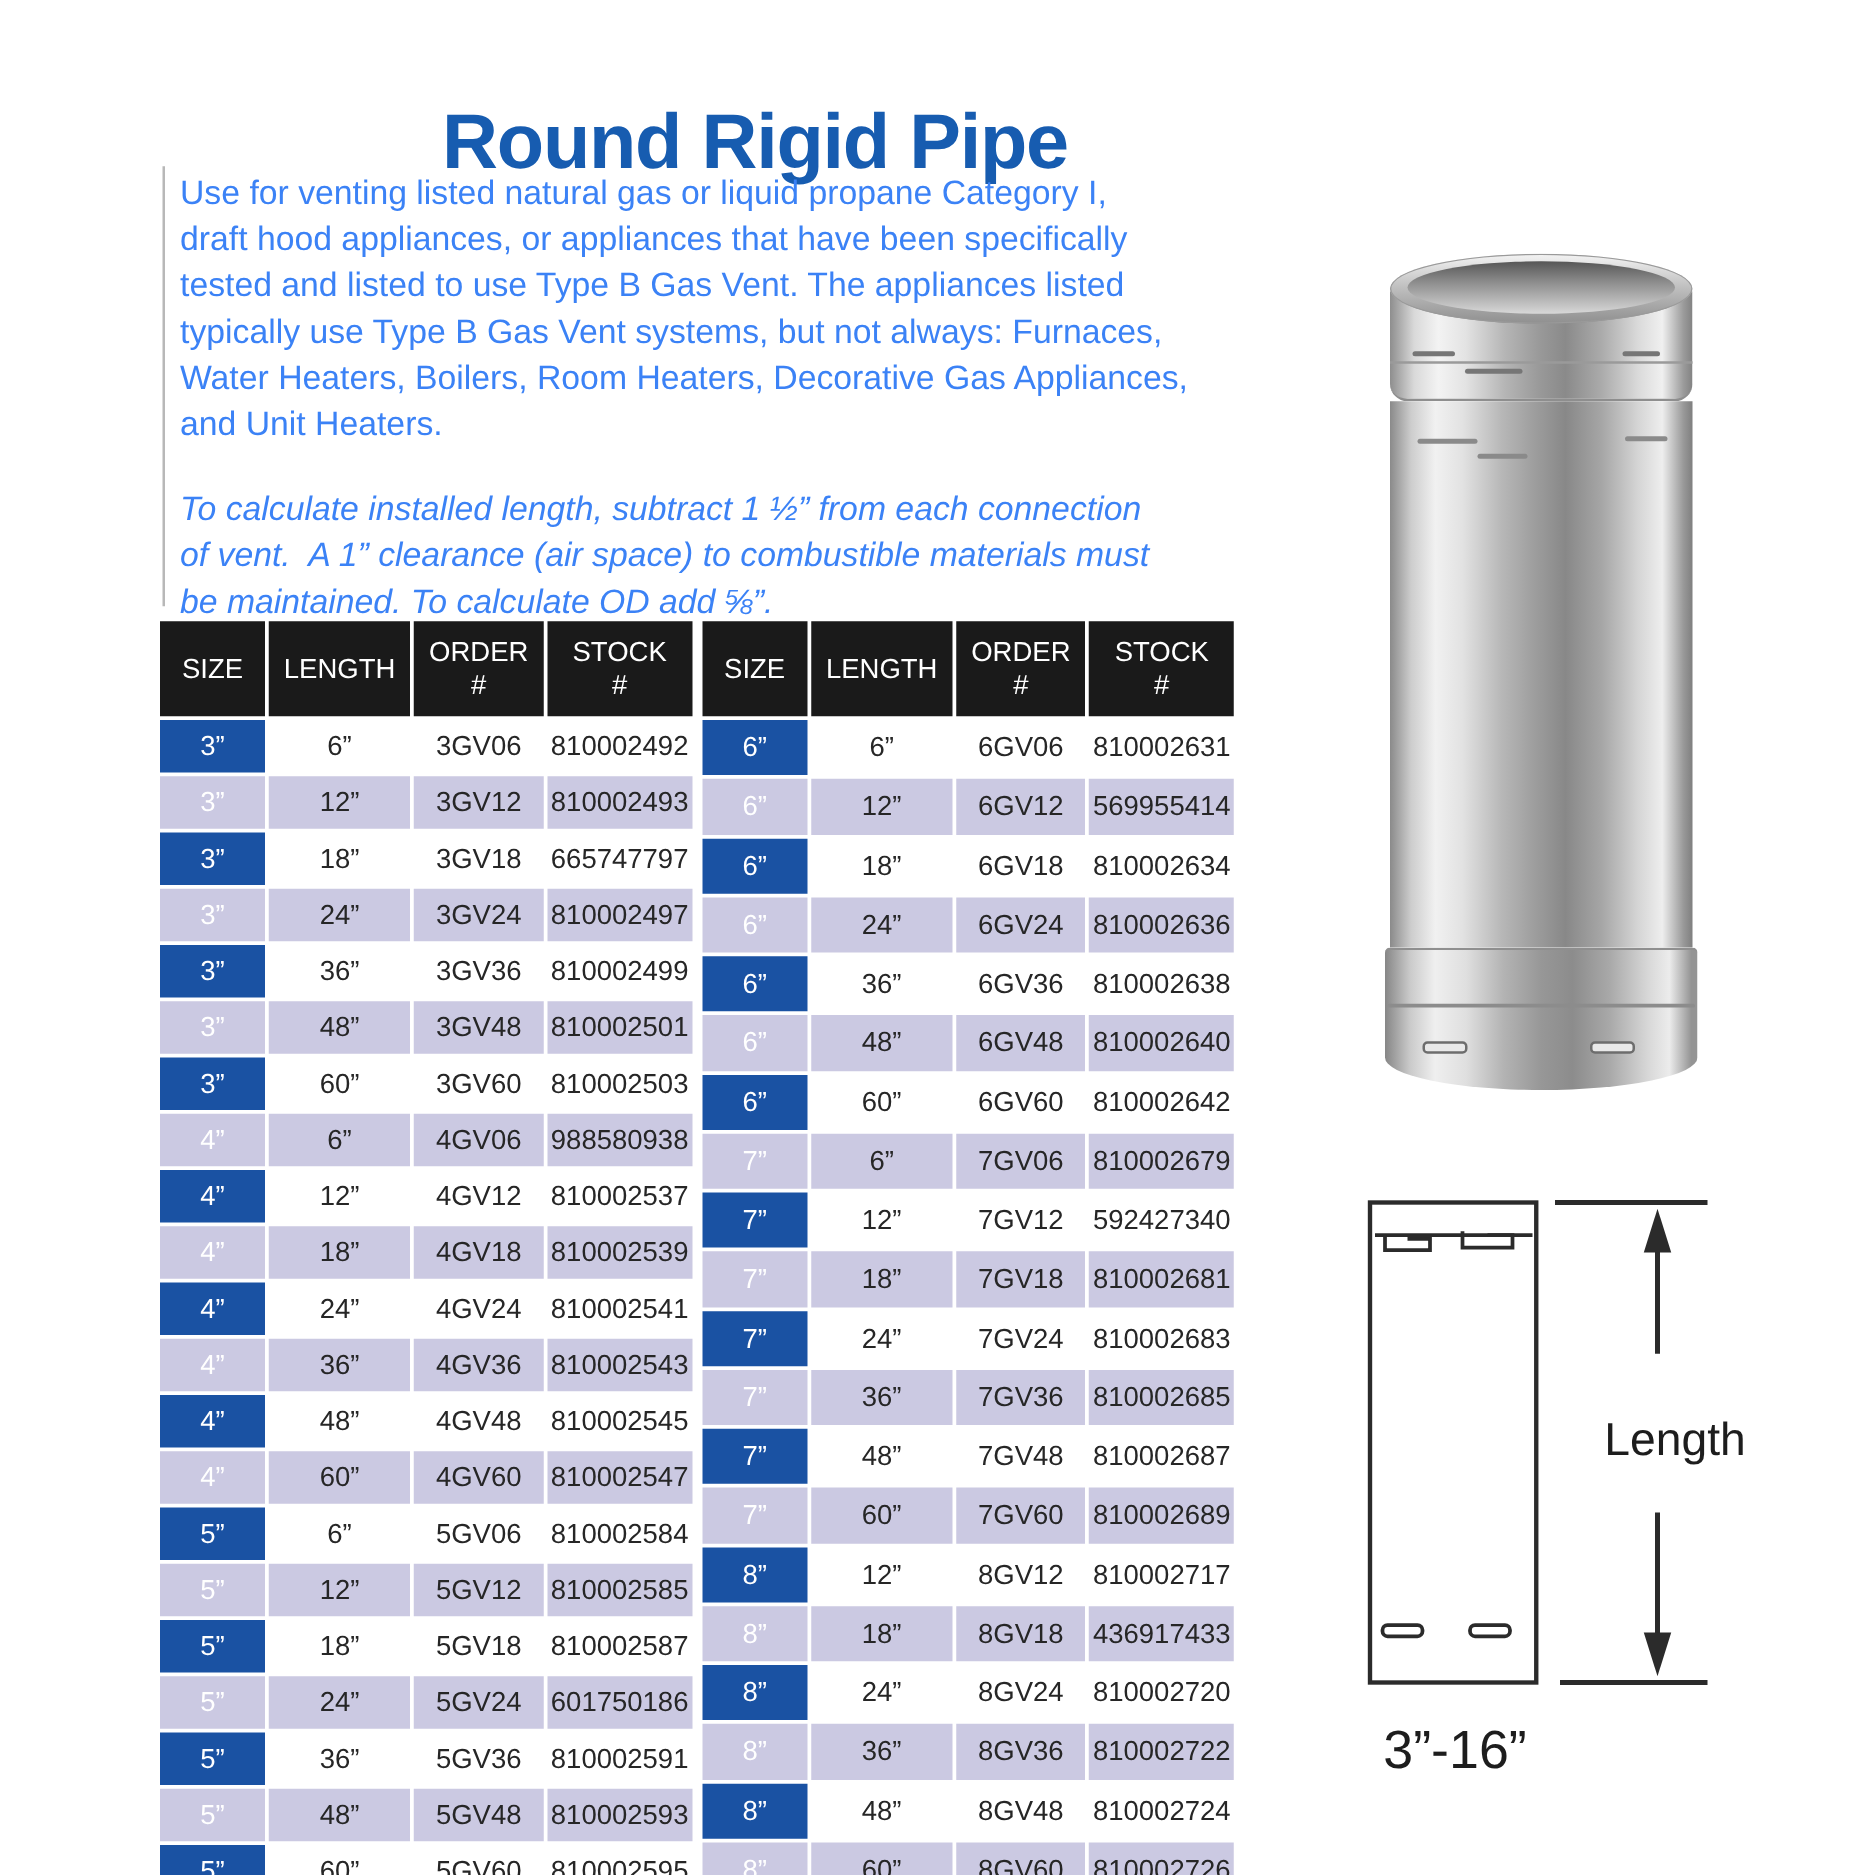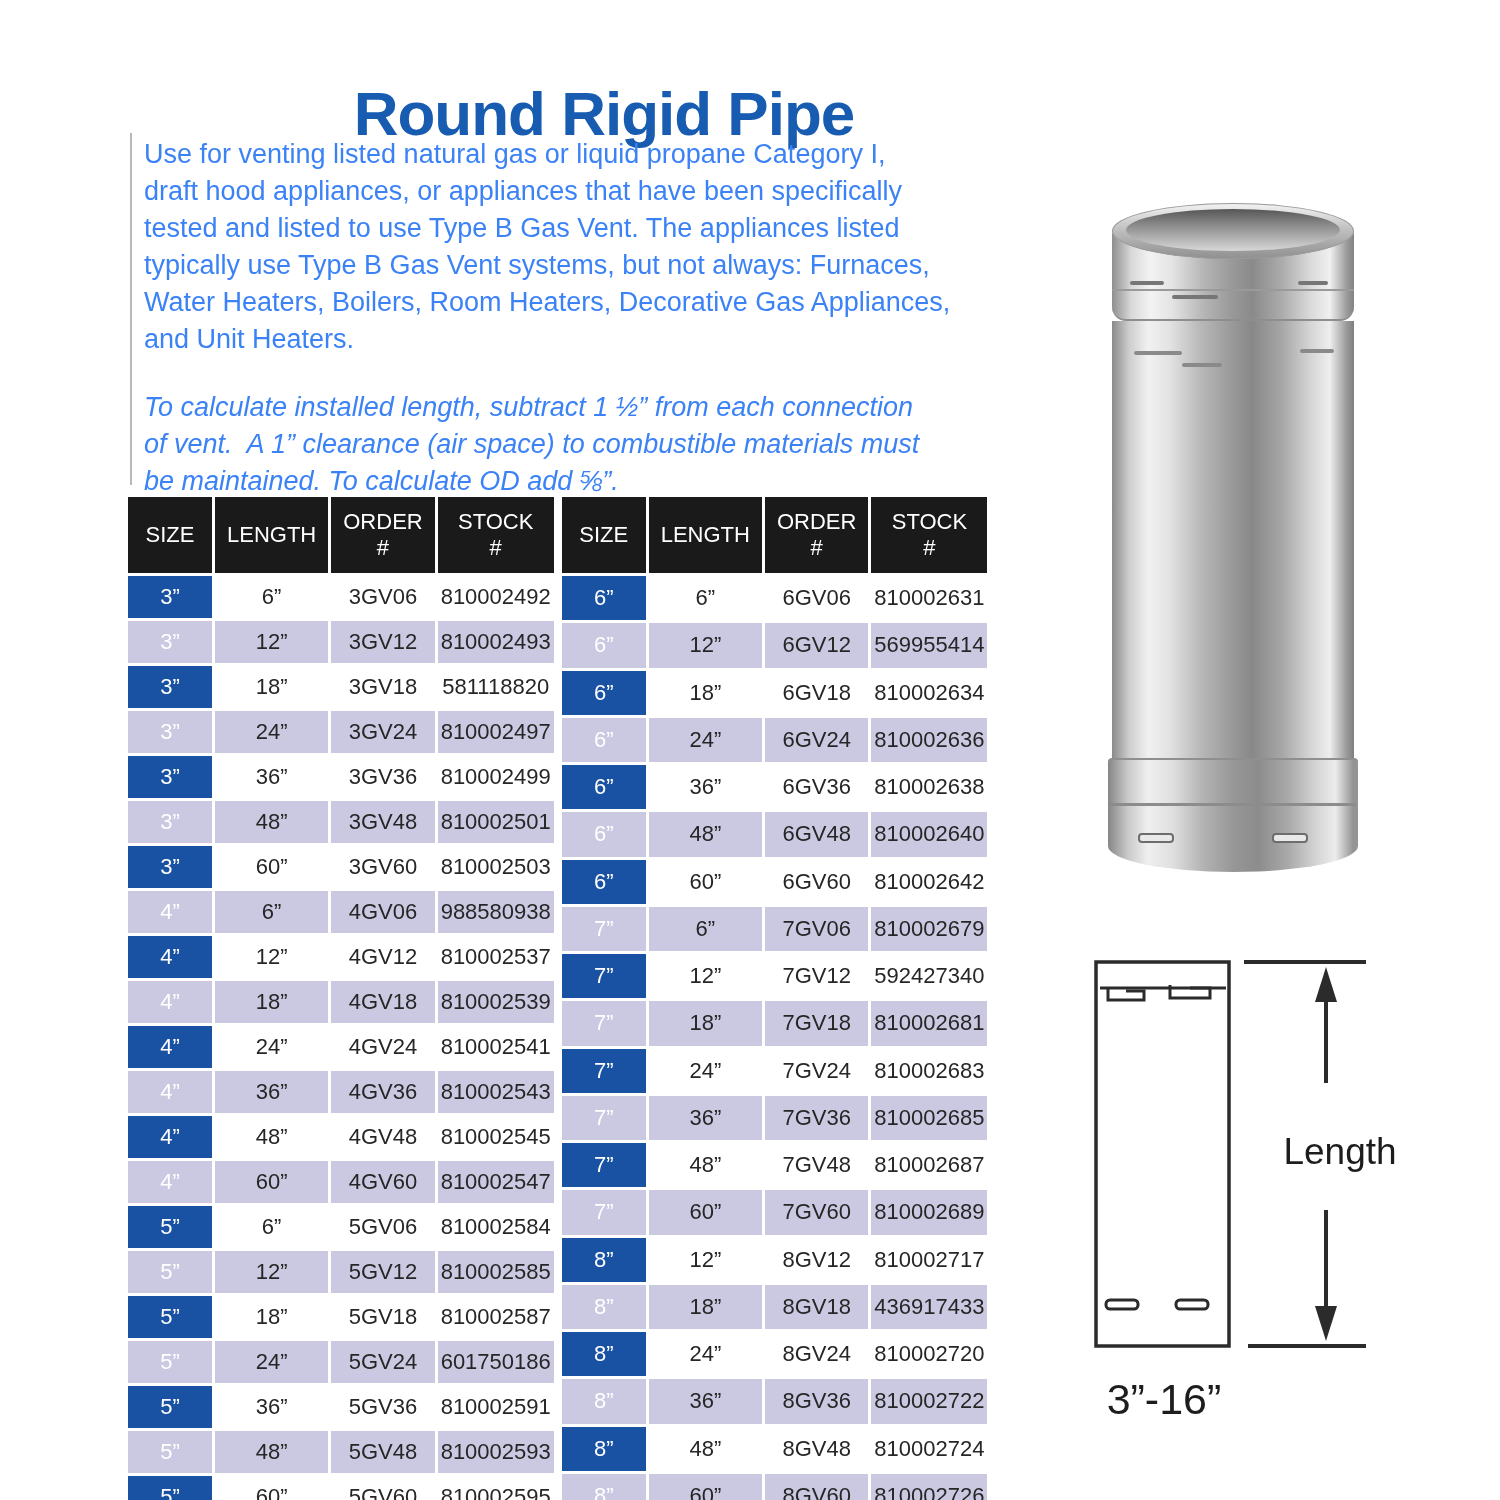--- a/index.html
+++ b/index.html
@@ -133,21 +133,21 @@
         <tr class="row-alt">
           <td class="size-col">3”</td>
           <td>12”</td>
           <td>3GV12</td>
           <td>810002493</td>
         </tr>
         <tr class="row-white">
           <td class="size-col">3”</td>
           <td>18”</td>
           <td>3GV18</td>
-          <td>581118820</td>
+          <td>665747797</td>
         </tr>
         <tr class="row-alt">
           <td class="size-col">3”</td>
           <td>24”</td>
           <td>3GV24</td>
           <td>810002497</td>
         </tr>
         <tr class="row-white">
           <td class="size-col">3”</td>
           <td>36”</td>

